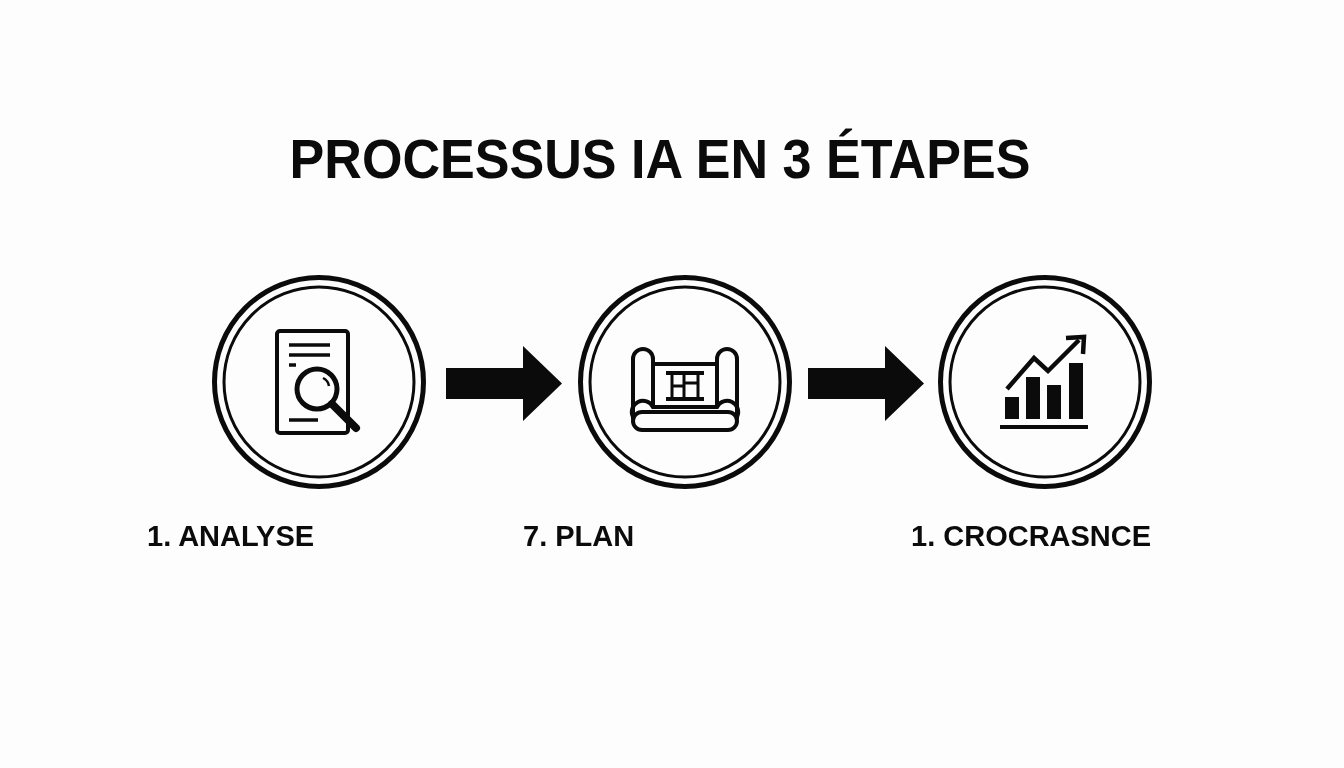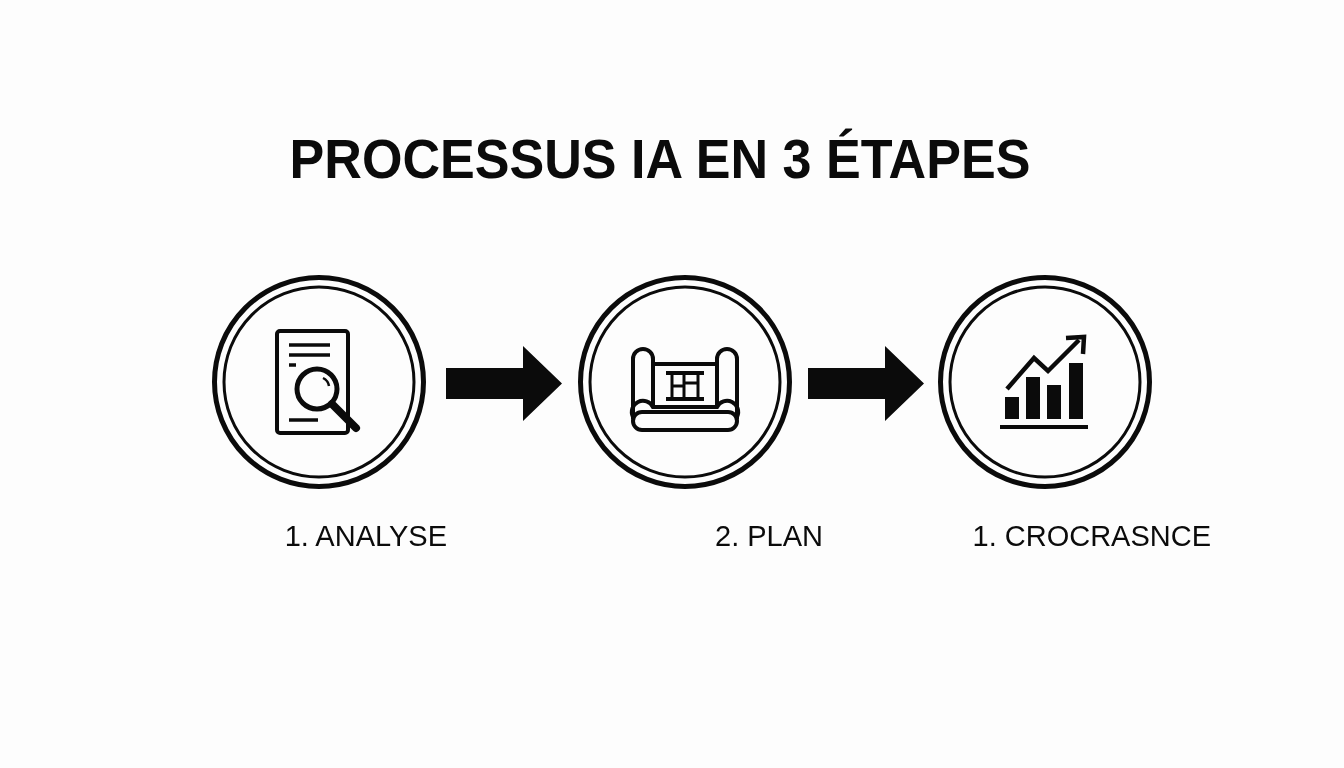--- a/index.html
+++ b/index.html
@@ -39,25 +39,25 @@
   .arrow {
     position: absolute;
     top: 345px;
     width: 118px;
     height: 78px;
   }
   .arrow svg { width: 118px; height: 78px; display: block; }
   .step-label {
     position: absolute;
     top: 516px;
-    font-weight: 400;
+    font-weight: 700;
     font-size: 29px;
     line-height: 40px;
     white-space: nowrap;
-    text-align: right;
+    text-align: left;
     width: 300px;
   }
 </style>
 </head>
 <body>
 
 <h1 class="title">PROCESSUS IA EN 3 ÉTAPES</h1>
 
 <div class="step-circle" style="left:212px;">
   <svg viewBox="0 0 214 214">
@@ -123,14 +123,14 @@
     <rect x="131" y="88" width="14" height="56" fill="#0b0b0b"></rect>
 
     <line x1="62" y1="152" x2="150" y2="152" stroke="#0b0b0b" stroke-width="4"></line>
 
     <polyline points="69,114 96,83 110,96 141,65" fill="none" stroke="#0b0b0b" stroke-width="4.5" stroke-linejoin="miter"></polyline>
     <polyline points="128,63 146,62 145,79" fill="none" stroke="#0b0b0b" stroke-width="4.5"></polyline>
   </svg>
 </div>
 
 <div class="step-label" style="left:147px;">1. ANALYSE</div>
-<div class="step-label" style="left:523px;">2. PLAN</div>
+<div class="step-label" style="left:523px;">7. PLAN</div>
 <div class="step-label" style="left:911px;">1. CROCRASNCE</div>
 
 </body></html>

